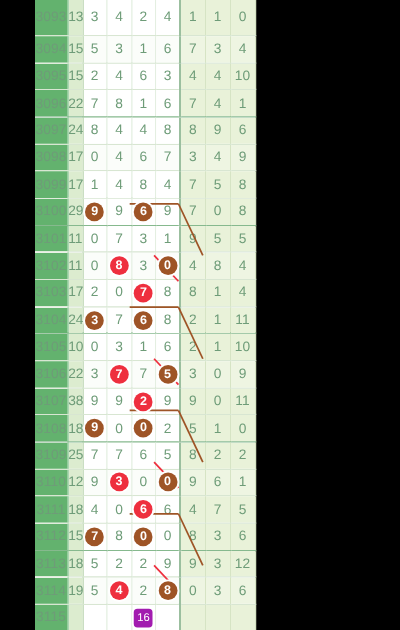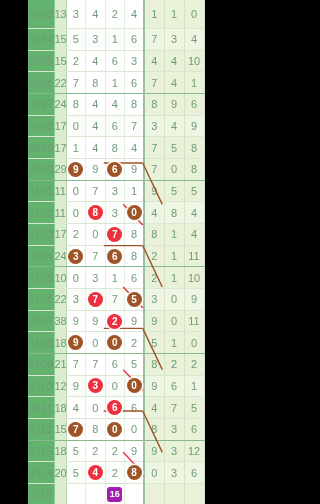--- a/index.html
+++ b/index.html
@@ -27,21 +27,21 @@
   tr.alt td.num{background:#fbfdfa;}
   tr.alt td.stat{background:#eef5e2;}
   tr.band td{border-bottom:1px solid #86b98e;}
 
   .ball{display:inline-block;width:15px;height:15px;line-height:15px;border-radius:50%;
     color:#fff;font-size:10px;font-weight:bold;position:relative;z-index:4;
     box-shadow:0 0 0 1.5px #fff;}
   .ball.brown{background:#9e5426;}
   .ball.red{background:#ee2f3e;}
   .badge{display:inline-block;width:15px;height:15px;line-height:15px;border-radius:3px;
-    background:#a21caf;color:#fff;font-size:9px;font-weight:bold;box-shadow:0 0 0 1.5px #fff;}
+    background:#a21caf;color:#fff;font-size:9px;font-weight:normal;box-shadow:0 0 0 1.5px #fff;}
 
   #lines{position:absolute;left:28px;top:0;width:176px;height:504px;pointer-events:none;z-index:3;}
   .hdrstrip{position:absolute;left:28px;top:0;width:176px;height:8px;background:#f4f9f1;
     border-bottom:1px solid #cfe2c4;}
 </style>
 </head>
 <body>
 
 <div id="app">
   <div class="hdrstrip"></div>
@@ -244,21 +244,21 @@
             <td class="num" style="height: 20.6667px;"><span class="ball brown">9</span></td>
             <td class="num" style="height: 20.6667px;">0</td>
             <td class="num" style="height: 20.6667px;"><span class="ball brown">0</span></td>
             <td class="num last" style="height: 20.6667px;">2</td>
             <td class="stat" style="height: 20.6667px;">5</td>
             <td class="stat" style="height: 20.6667px;">1</td>
             <td class="stat" style="height: 20.6667px;">0</td>
           </tr>
           <tr style="height: 20.6667px;">
             <td class="issue" style="height: 20.6667px;">3109</td>
-            <td class="sum" style="height: 20.6667px;">21</td>
+            <td class="sum" style="height: 20.6667px;">25</td>
             <td class="num" style="height: 20.6667px;">7</td>
             <td class="num" style="height: 20.6667px;">7</td>
             <td class="num" style="height: 20.6667px;">6</td>
             <td class="num last" style="height: 20.6667px;">5</td>
             <td class="stat" style="height: 20.6667px;">8</td>
             <td class="stat" style="height: 20.6667px;">2</td>
             <td class="stat" style="height: 20.6667px;">2</td>
           </tr>
           <tr class="alt" style="height: 20.6667px;">
             <td class="issue" style="height: 20.6667px;">3110</td>
@@ -299,21 +299,21 @@
             <td class="num" style="height: 20.6667px;">5</td>
             <td class="num" style="height: 20.6667px;">2</td>
             <td class="num" style="height: 20.6667px;">2</td>
             <td class="num last" style="height: 20.6667px;">9</td>
             <td class="stat" style="height: 20.6667px;">9</td>
             <td class="stat" style="height: 20.6667px;">3</td>
             <td class="stat" style="height: 20.6667px;">12</td>
           </tr>
           <tr class="alt" style="height: 20.6667px;">
             <td class="issue" style="height: 20.6667px;">3114</td>
-            <td class="sum" style="height: 20.6667px;">20</td>
+            <td class="sum" style="height: 20.6667px;">19</td>
             <td class="num" style="height: 20.6667px;">5</td>
             <td class="num" style="height: 20.6667px;"><span class="ball red">4</span></td>
             <td class="num" style="height: 20.6667px;">2</td>
             <td class="num last" style="height: 20.6667px;"><span class="ball brown">8</span></td>
             <td class="stat" style="height: 20.6667px;">0</td>
             <td class="stat" style="height: 20.6667px;">3</td>
             <td class="stat" style="height: 20.6667px;">6</td>
           </tr>
           <tr style="height: 20.6667px;">
             <td class="issue" style="height: 20.6667px;">3115</td>

